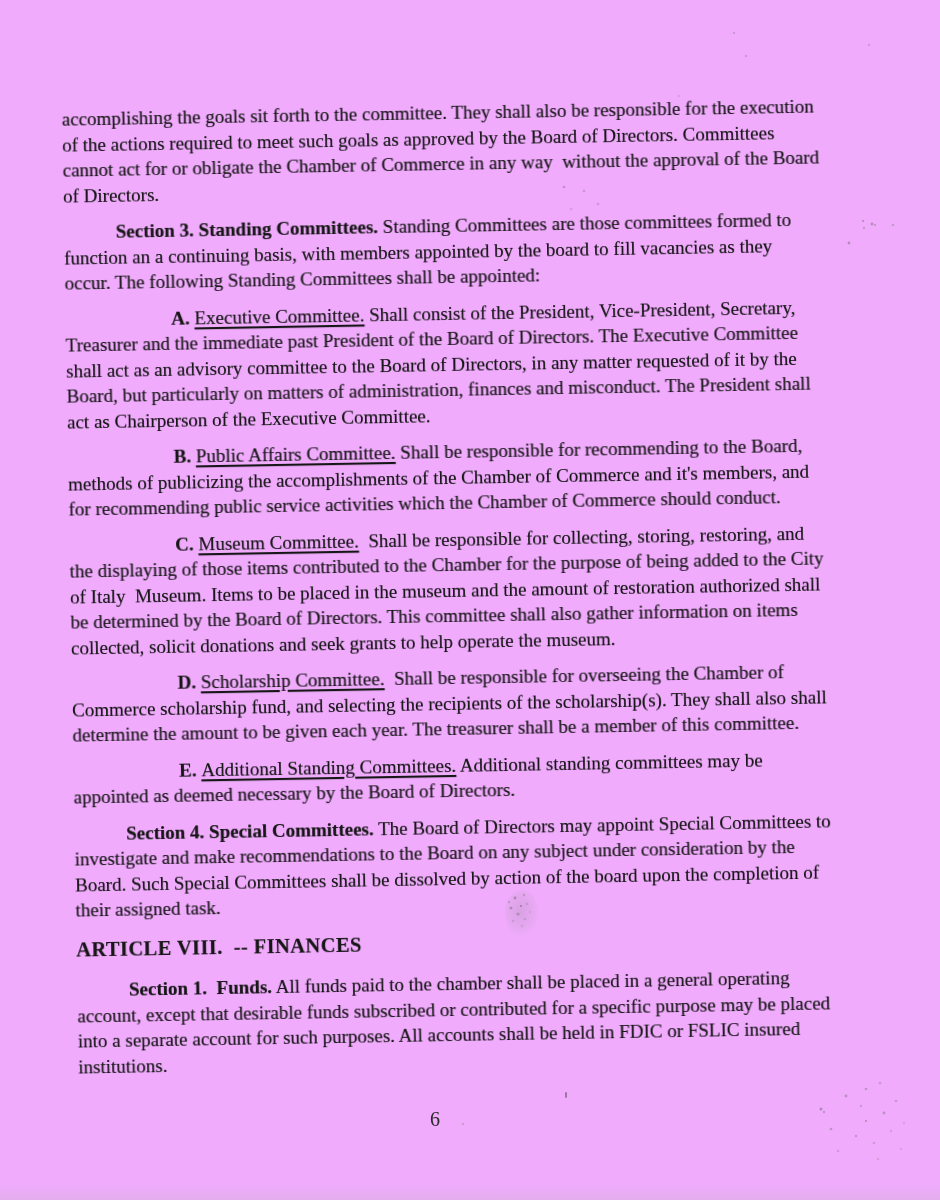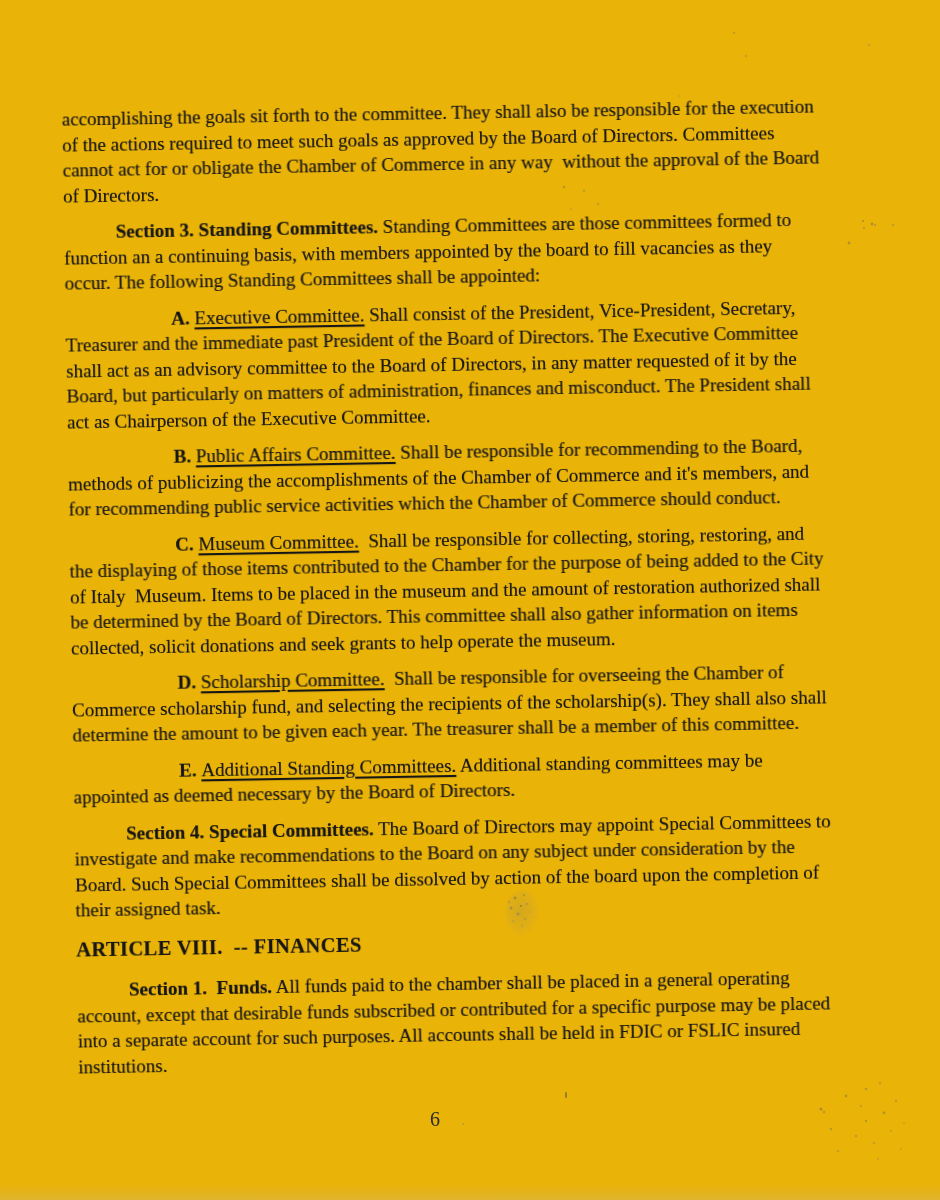--- a/index.html
+++ b/index.html
@@ -4,21 +4,21 @@
 <style>
   html, body {
     margin: 0; padding: 0;
     width: 940px; height: 1200px;
     background: #ffffff;
     overflow: hidden;
     font-family: "Liberation Serif", serif;
   }
   .scan-page {
     position: absolute; inset: 0;
-    background: #eab308;
+    background: #f0abfc;
   }
   
   .doc {
     position: absolute;
     left: 70px; top: 100px;
     width: 758px;
     transform: rotate(-1deg);
     transform-origin: 50% 50%;
     color: #1b1b1b;
     font-size: 19px;

